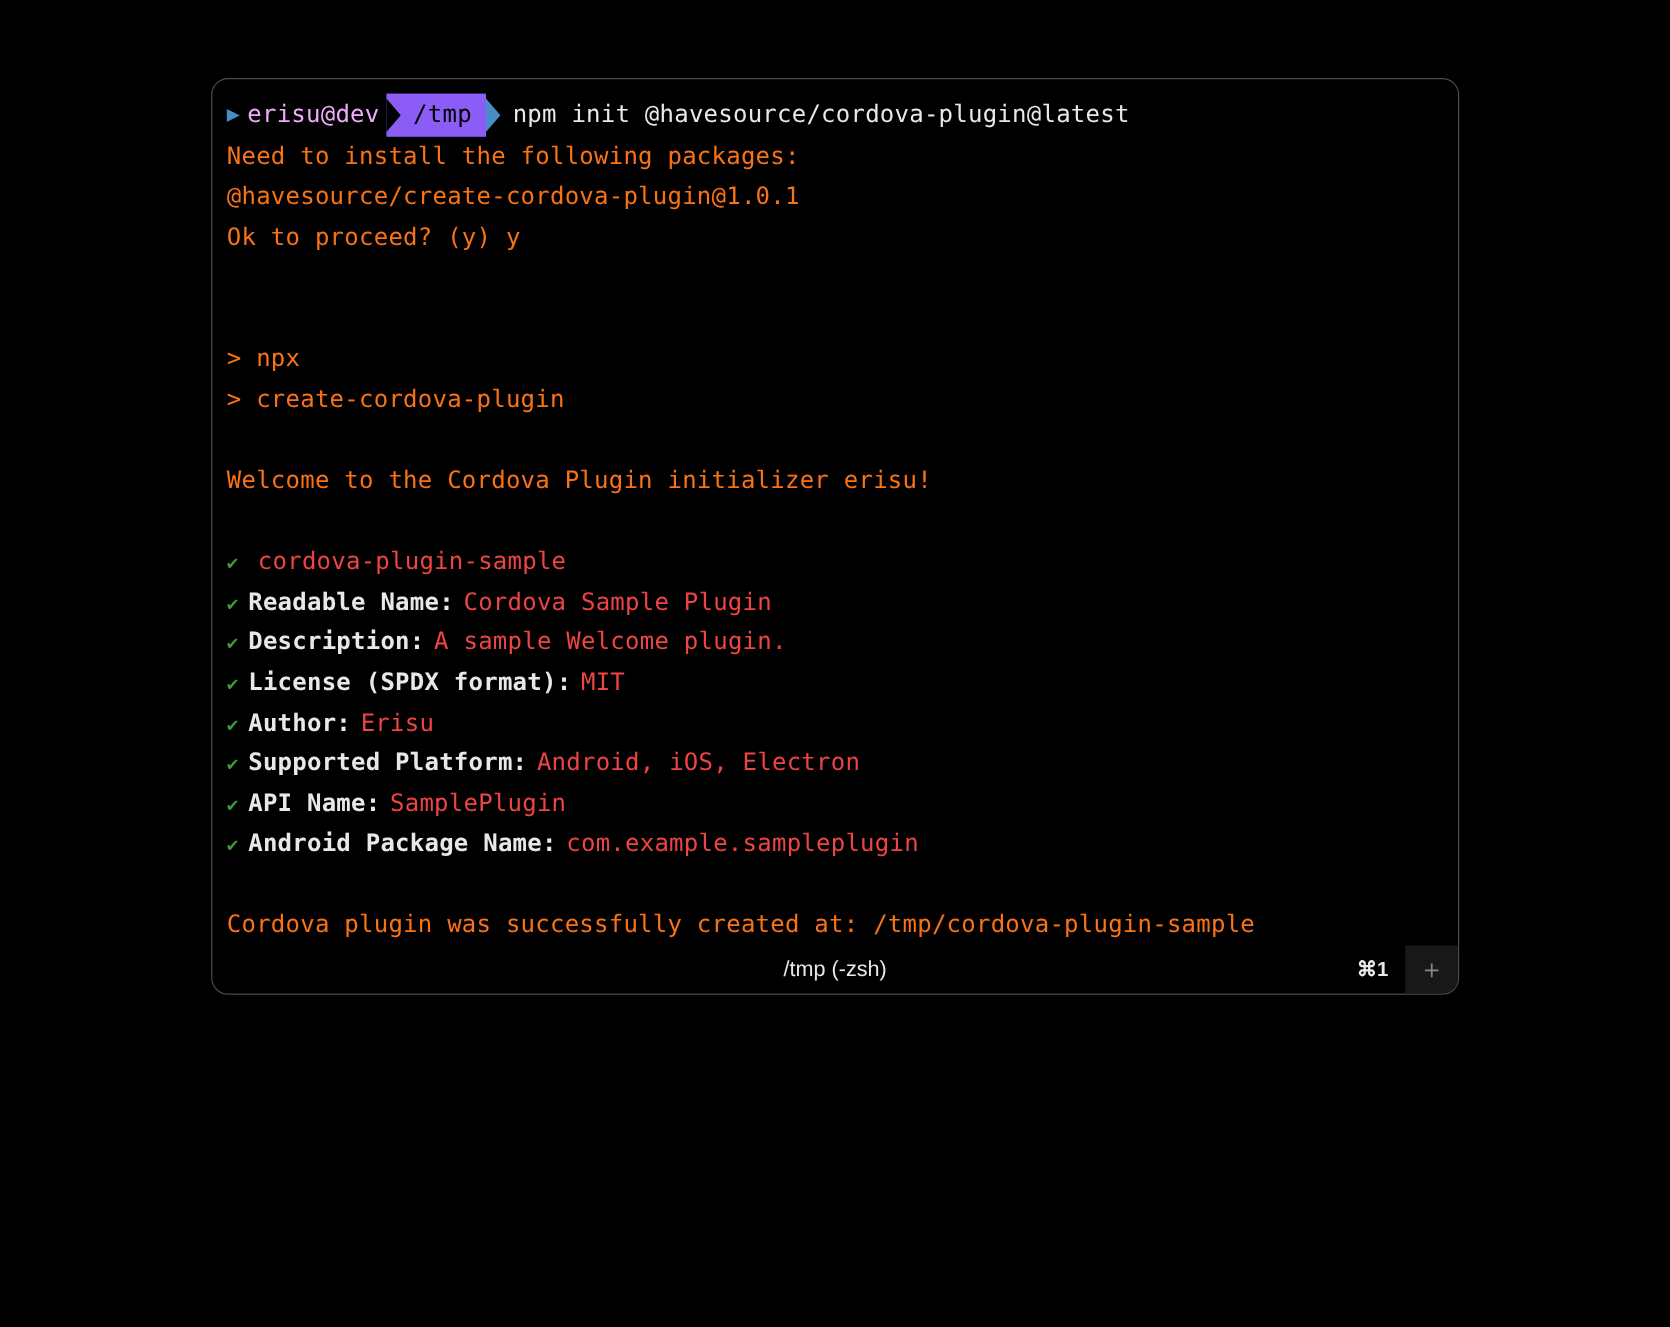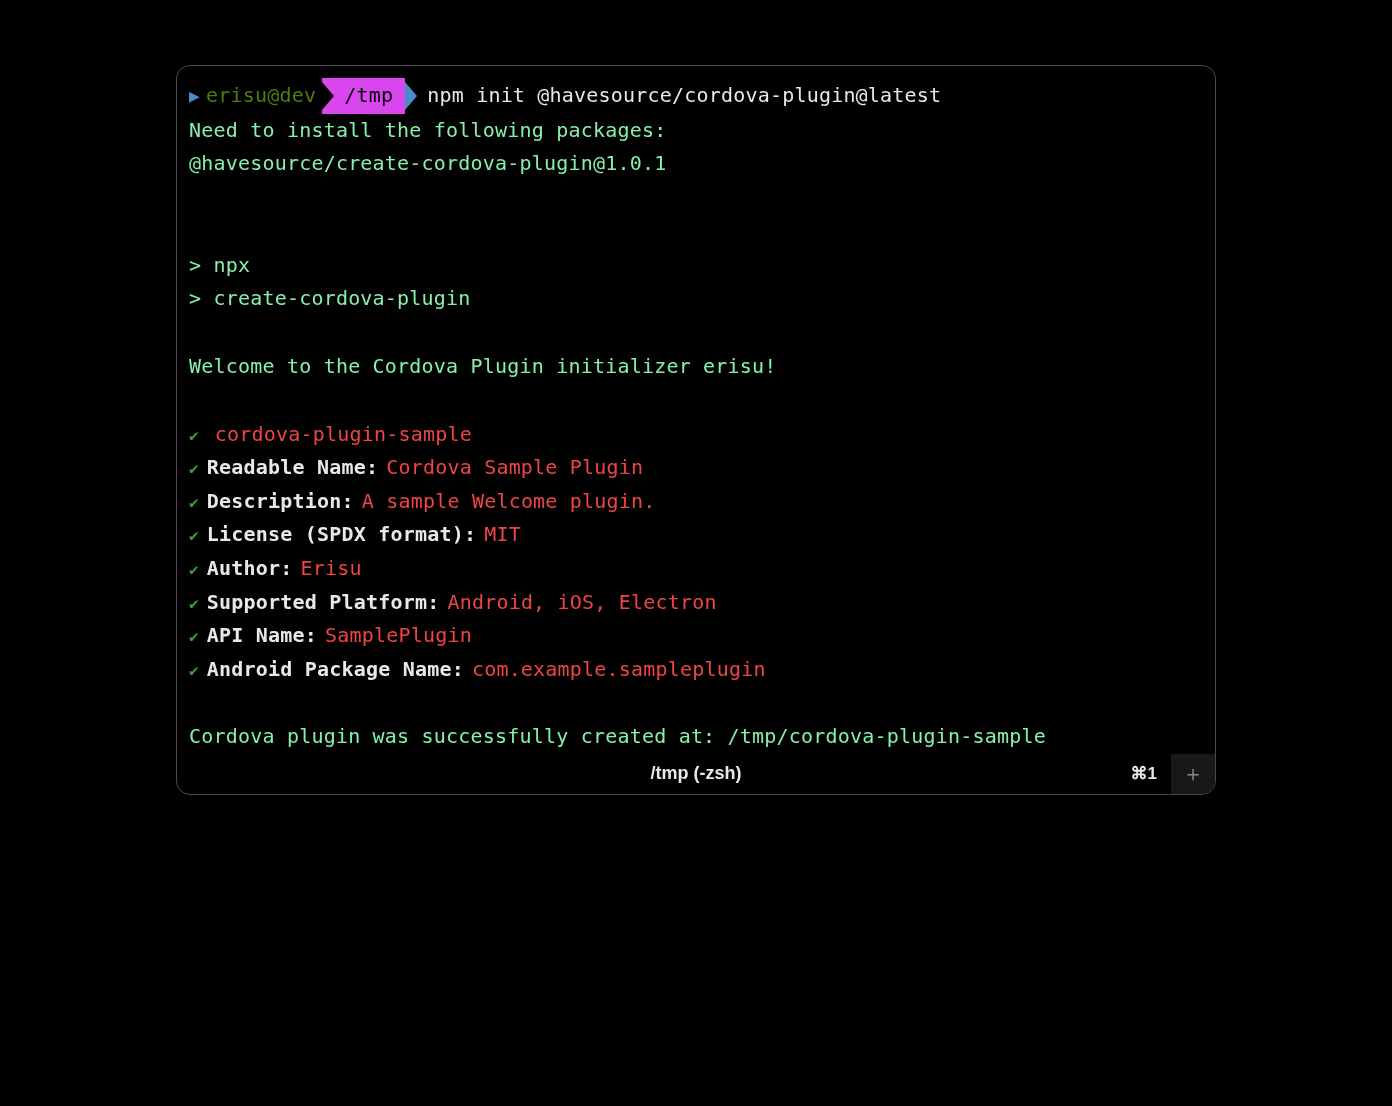--- a/index.html
+++ b/index.html
@@ -26,54 +26,54 @@
       position: relative;
     }
     .terminal-content {
       padding: 12px 12px 0 12px;
       font-size: 20px;
       line-height: 1.68;
       letter-spacing: 0.2px;
     }
     .line {
       white-space: pre;
-      color: #86efac;
+      color: #f97316;
     }
     .prompt-line {
       display: flex;
       align-items: center;
       gap: 0;
     }
     .prompt-arrow-start {
       color: #4a8cc9;
       font-size: 18px;
       margin-right: 4px;
     }
     .prompt-user {
-      color: #4d7c0f;
+      color: #f0abfc;
       padding-right: 6px;
       padding-left: 2px;
     }
     .prompt-dir-wrap {
       display: inline-flex;
       align-items: center;
       position: relative;
     }
     .prompt-dir-left-arrow {
       width: 0;
       height: 0;
       border-top: 14px solid transparent;
       border-bottom: 14px solid transparent;
       border-left: 12px solid #000;
       position: absolute;
       left: 0px;
       z-index: 2;
     }
     .prompt-dir {
-      background: #d946ef;
+      background: #8b5cf6;
       color: #000;
       padding: 1px 12px 1px 22px;
     }
     .prompt-dir-right-arrow {
       width: 0;
       height: 0;
       border-top: 14px solid transparent;
       border-bottom: 14px solid transparent;
       border-left: 12px solid #4a8cc9;
     }
@@ -111,21 +111,21 @@
       font-weight: 600;
       position: relative;
       height: 40px;
     }
     .tab-title {
       position: absolute;
       left: 50%;
       transform: translateX(-50%);
       letter-spacing: 0px;
       font-family: -apple-system, "Helvetica Neue", sans-serif;
-      font-weight: 700;
+      font-weight: 400;
     }
     .tab-right {
       display: flex;
       align-items: center;
       gap: 0;
       margin-left: auto;
     }
     .tab-shortcut {
       font-family: -apple-system, "Helvetica Neue", sans-serif;
       font-weight: 700;
@@ -156,20 +156,21 @@
       <span class="prompt-dir-wrap">
         <span class="prompt-dir-left-arrow"></span>
         <span class="prompt-dir">/tmp</span>
         <span class="prompt-dir-right-arrow"></span>
       </span>
       <span class="prompt-cmd">npm init @havesource/cordova-plugin@latest</span>
     </div>
 
     <div class="line">Need to install the following packages:</div>
     <div class="line">@havesource/create-cordova-plugin@1.0.1</div>
+    <div class="line">Ok to proceed? (y) y</div>
 
     <div class="blank-line"></div>
     <div class="blank-line"></div>
 
     <div class="line">&gt; npx</div>
     <div class="line">&gt; create-cordova-plugin</div>
 
     <div class="blank-line"></div>
 
     <div class="line">Welcome to the Cordova Plugin initializer erisu!</div>

